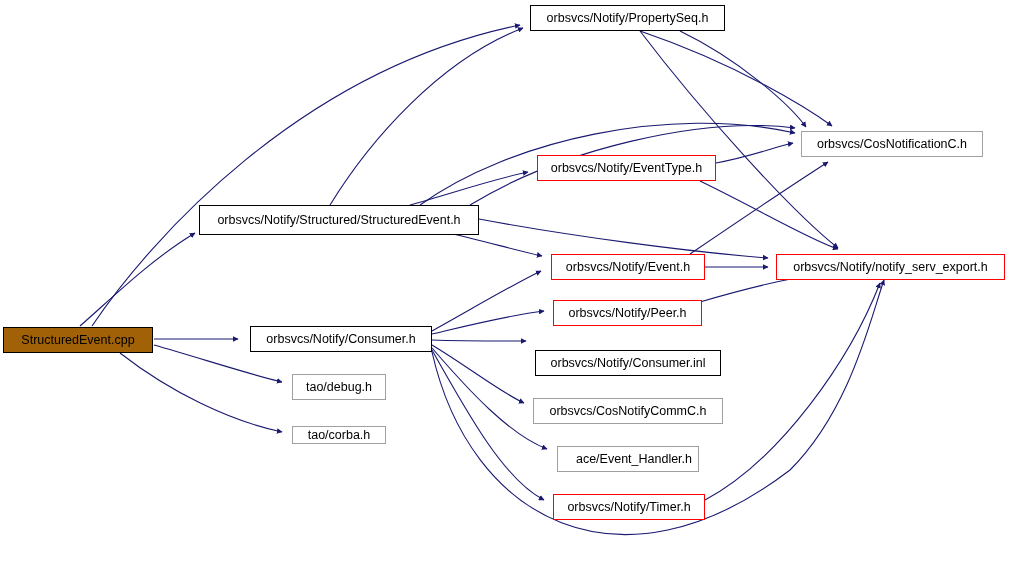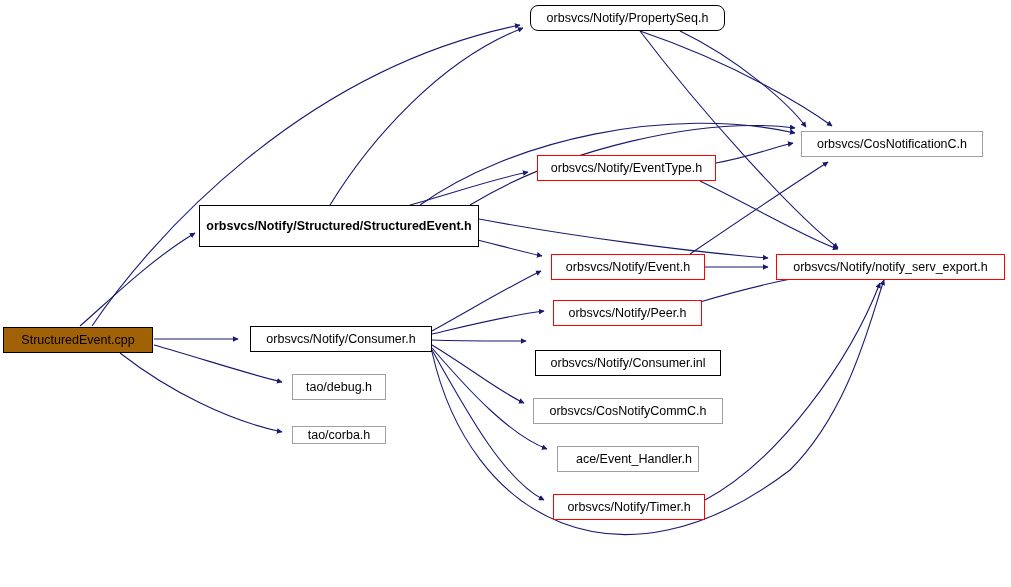--- a/index.html
+++ b/index.html
@@ -67,24 +67,24 @@
         <path d="M 432,352 C 470,520 620,600 790,470 C 850,410 870,320 884,280" marker-end="url(#arrow)"></path>
         <path d="M 705,500 C 780,460 850,360 880,283" marker-end="url(#arrow)"></path>
         <path d="M 470,205 C 560,150 700,116 795,128" marker-end="url(#arrow)"></path>
       </g>
   </svg>
 
   <div id="node-layer">
       <div class="node current" style="left: 3px; top: 327px; width: 150px; height: 26px;">
         <span class="node-label">StructuredEvent.cpp</span>
       </div>
-      <div class="node black-border" style="left: 199px; top: 205px; width: 280px; height: 42px; font-weight: bold;">
+      <div class="node black-border" style="left: 199px; top: 205px; width: 280px; height: 30px;">
         <span class="node-label">orbsvcs/Notify/Structured/StructuredEvent.h</span>
       </div>
-      <div class="node black-border" style="left: 530px; top: 5px; width: 195px; height: 26px; border-radius: 8px;">
+      <div class="node black-border" style="left: 530px; top: 5px; width: 195px; height: 26px;">
         <span class="node-label">orbsvcs/Notify/PropertySeq.h</span>
       </div>
       <div class="node gray-border" style="left: 801px; top: 131px; width: 182px; height: 26px;">
         <span class="node-label">orbsvcs/CosNotificationC.h</span>
       </div>
       <div class="node red-border" style="left: 537px; top: 155px; width: 179px; height: 26px;">
         <span class="node-label">orbsvcs/Notify/EventType.h</span>
       </div>
       <div class="node red-border" style="left: 551px; top: 254px; width: 154px; height: 26px; justify-content: center;">
         <span class="node-label">orbsvcs/Notify/Event.h</span>

